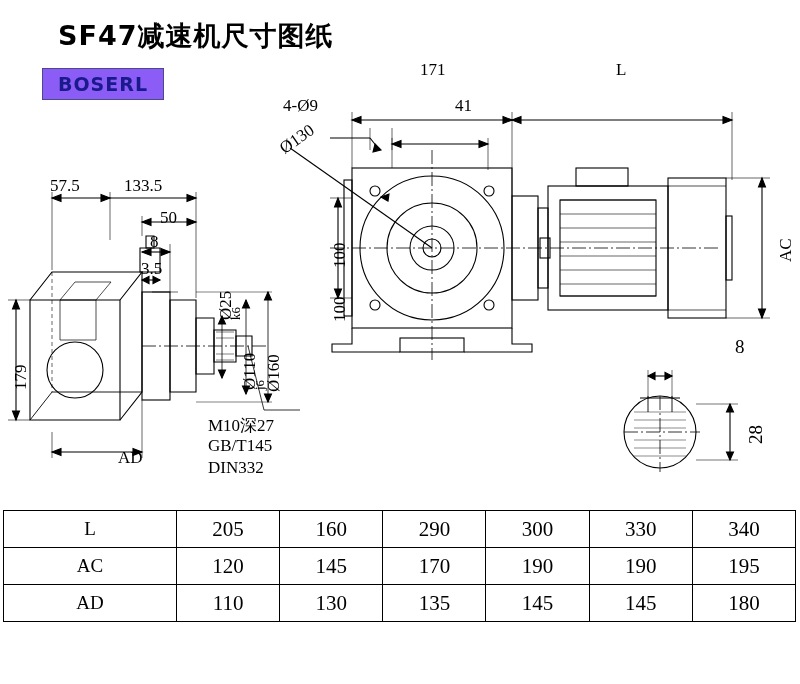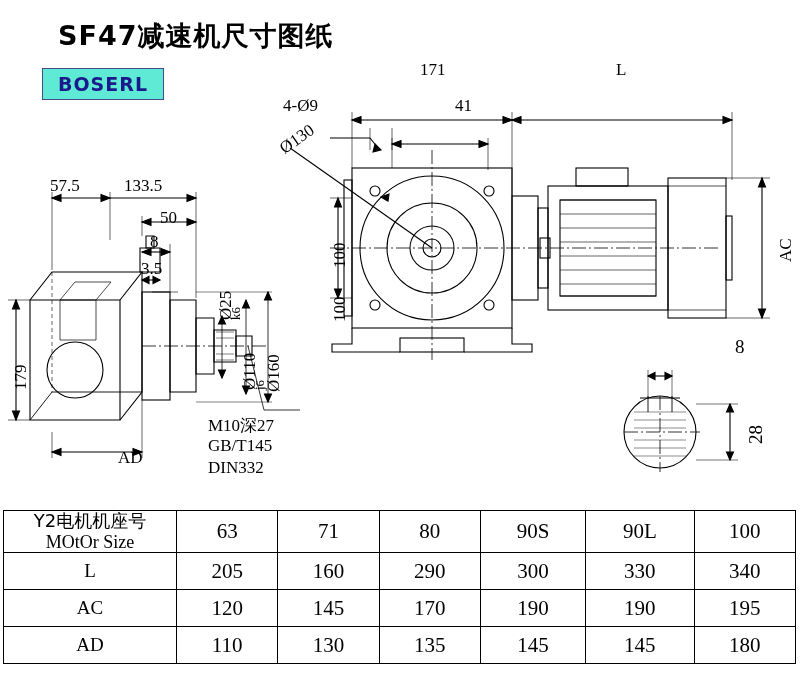--- a/index.html
+++ b/index.html
@@ -21,21 +21,21 @@
     font-weight:bold;
     letter-spacing:1px;
     font-family:"DejaVu Sans", sans-serif;
     white-space:nowrap;
   }
   .logo-box{
     position:absolute;
     left:42px;top:68px;
     width:120px;height:30px;
     border:1px solid #4a4a8a;
-    background:#5eead4;
+    background:#8b5cf6;
     display:flex;align-items:center;justify-content:center;
   }
   .logo-text{
     font-family:"DejaVu Sans", sans-serif;
     font-weight:bold;
     font-size:19px;
     color:#1a1a8c;
     letter-spacing:1px;
   }
   .lbl{
@@ -268,32 +268,20 @@
 
   <div class="lbl" style="left:208px;top:414px;">M10深27</div>
   <div class="lbl" style="left:208px;top:436px;">GB/T145</div>
   <div class="lbl" style="left:208px;top:458px;">DIN332</div>
 
   <div class="lbl" style="left:735px;top:336px;font-size:19px;">8</div>
   <div class="lbl vert" style="left:745px;top:444px;font-size:19px;">28</div>
 
   <table class="tbl">
     <tbody>
-      <tr>
-        <td class="head">
-          <div class="cn">Y2电机机座号</div>
-          <div class="en">MOtOr Size</div>
-        </td>
-        <td>63</td>
-        <td>71</td>
-        <td>80</td>
-        <td>90S</td>
-        <td>90L</td>
-        <td>100</td>
-      </tr>
       <tr>
         <td class="head">L</td>
         <td>205</td>
         <td>160</td>
         <td>290</td>
         <td>300</td>
         <td>330</td>
         <td>340</td>
       </tr>
       <tr>

